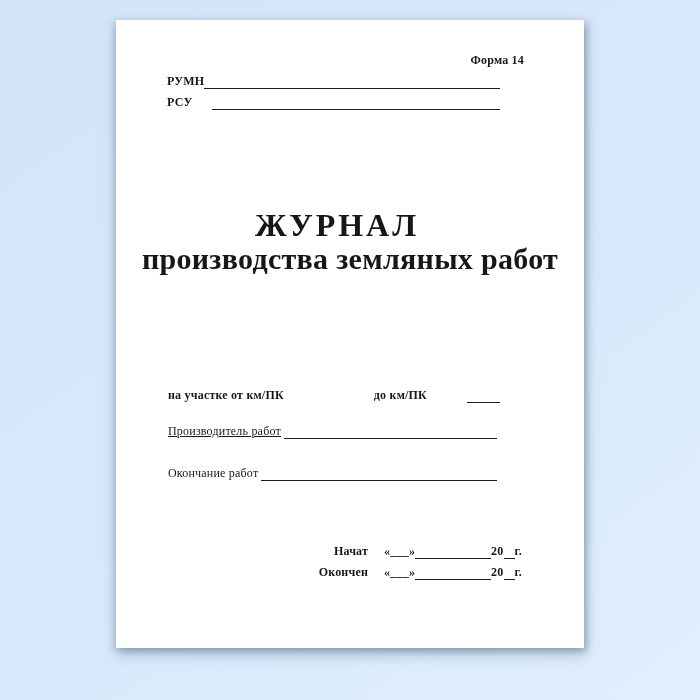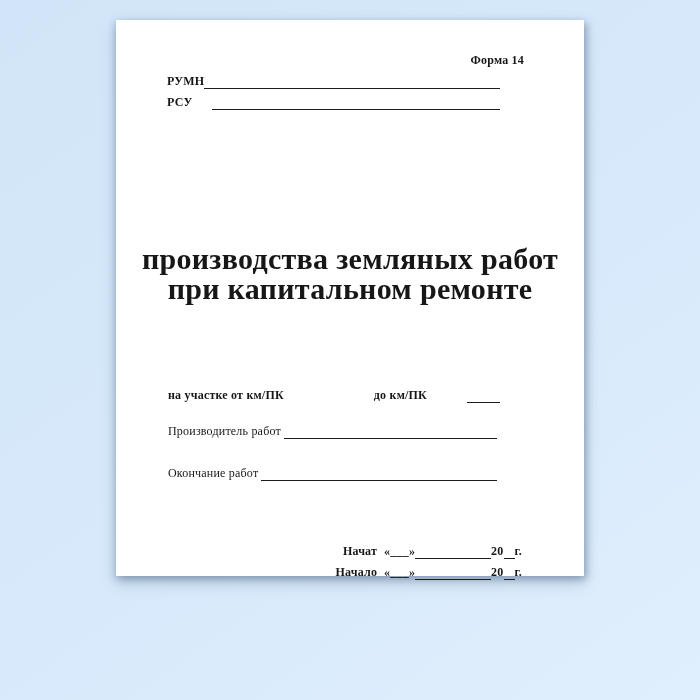--- a/index.html
+++ b/index.html
@@ -10,21 +10,21 @@
   .canvas {
     position: relative;
     width: 700px; height: 700px;
     background: linear-gradient(145deg, #d2e5f8 0%, #d7e9fb 55%, #e0effd 100%);
     font-family: "Liberation Serif", "DejaVu Serif", serif;
     color: #171717;
   }
   .page {
     position: absolute;
     left: 116px; top: 20px;
-    width: 468px; height: 556px;
+    width: 468px; height: 628px;
     background: #ffffff;
     box-shadow: 3px 3px 7px rgba(105,128,158,0.50),
                 -2px 2px 6px rgba(105,128,158,0.25),
                 0 7px 14px rgba(105,128,158,0.35);
   }
   .bold { font-weight: 700; }
   .forma {
     position: absolute;
     top: 33px; right: 60px;
     font-size: 12px; font-weight: 700;
@@ -58,74 +58,74 @@
   .title-sub {
     position: absolute;
     left: 0; right: 0;
     text-align: center;
     font-size: 30px; font-weight: 700;
     letter-spacing: 0.3px;
   }
   .dlabel {
     width: 54px;
     text-align: right;
-    margin-right: 7px;
+    margin-right: 16px;
   }
 </style>
 </head>
 <body>
 
 <div class="canvas">
   <div class="page">
 
     <div class="forma">Форма 14</div>
 
     <div class="row bold" style="top:55px; left:51px; right:84px;">
       <span class="lbl">РУМН</span>
       <span class="blank grow"></span>
     </div>
 
     <div class="row bold" style="top:76px; left:51px; right:84px;gap:20px;">
       <span class="lbl">РСУ</span>
       <span class="blank grow"></span>
     </div>
 
+    <div class="title-main">ЖУРНАЛ</div>
     <div class="title-sub" style="top:222px;">производства земляных работ</div>
-    <div class="title-sub" style="top:252px;">при капитальном ремонте</div>
 
 
     <div class="row bold" style="top:369px; left:52px; right:84px;gap:40px;">
       <span class="lbl">на участке от км/ПК</span>
       <span class="blank grow sp"></span>
       <span class="lbl">до км/ПК</span>
       <span class="blank" style="width:46px;"></span>
     </div>
 
-    <div class="row" style="top:405px; left:52px; right:87px;">
+    <div class="row" style="top:405px; left:52px; right:87px;text-decoration:underline;">
       <span class="lbl">Производитель работ</span>
       <span class="blank grow spl"></span>
     </div>
 
 
     <div class="row" style="top:447px; left:52px; right:87px;justify-content:flex-end;">
       <span class="lbl">Окончание работ</span>
       <span class="blank grow spl"></span>
     </div>
 
     <div class="row bold" style="top:525px; right:62px;">
       <span class="lbl dlabel">Начат</span>
       <span class="lbl">«___»</span>
       <span class="blank" style="width:76px;"></span>
       <span class="lbl">20</span>
       <span class="blank" style="width:11px;"></span>
       <span class="lbl">г.</span>
     </div>
 
     <div class="row bold" style="top:546px; right:62px;">
-      <span class="lbl dlabel">Начало</span>
+      <span class="lbl dlabel">Окончен</span>
       <span class="lbl">«___»</span>
       <span class="blank" style="width:76px;"></span>
       <span class="lbl">20</span>
       <span class="blank" style="width:11px;"></span>
       <span class="lbl">г.</span>
     </div>
 
   </div>
 </div>
 

